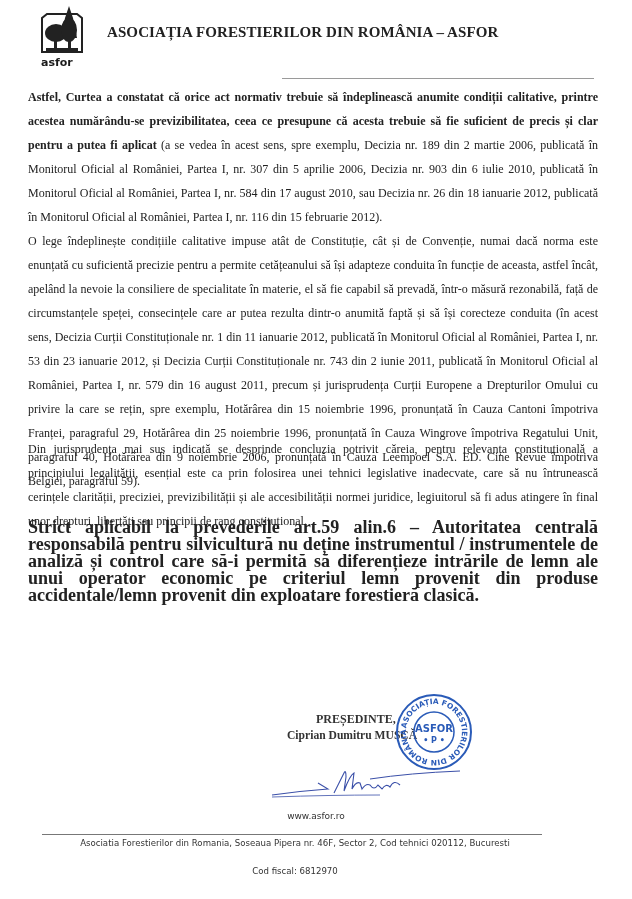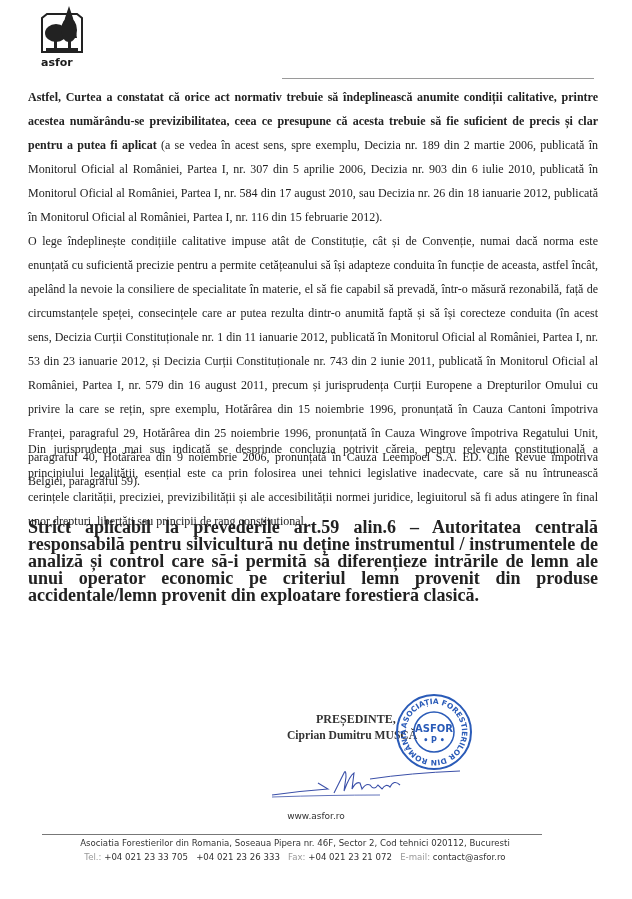--- a/index.html
+++ b/index.html
@@ -42,20 +42,21 @@
     <path d="M3 12 L3 46 L43 46 L43 12 L38 8 L8 8 Z" fill="none" stroke="#222" stroke-width="2"></path>
     <path d="M7 14 L7 44 L39 44 L39 14 Z" fill="#fff"></path>
     <polygon points="30,0 26,12 24,22 22,30 27,32 38,32 36,22 34,12" fill="#222"></polygon>
     <ellipse cx="17" cy="27" rx="11" ry="9" fill="#222"></ellipse>
     <ellipse cx="30" cy="24" rx="8" ry="12" fill="#222"></ellipse>
     <rect x="15" y="33" width="3" height="11" fill="#222"></rect>
     <rect x="29" y="33" width="3" height="11" fill="#222"></rect>
     <rect x="7" y="42" width="32" height="3" fill="#222"></rect>
   </svg>
   <div class="logo-word">asfor</div>
+  <div class="org-title">ASOCIAȚIA FORESTIERILOR DIN ROMÂNIA – ASFOR</div>
   <div class="header-rule"></div>
 
   <div class="body-text p1">
     <p><span class="b">Astfel, Curtea a constatat că orice act normativ trebuie să îndeplinească anumite condiții calitative, printre acestea numărându-se previzibilitatea, ceea ce presupune că acesta trebuie să fie suficient de precis și clar pentru a putea fi aplicat</span><span> (a se vedea în acest sens, spre exemplu, Decizia nr. 189 din 2 martie 2006, publicată în Monitorul Oficial al României, Partea I, nr. 307 din 5 aprilie 2006, Decizia nr. 903 din 6 iulie 2010, publicată în Monitorul Oficial al României, Partea I, nr. 584 din 17 august 2010, sau Decizia nr. 26 din 18 ianuarie 2012, publicată în Monitorul Oficial al României, Partea I, nr. 116 din 15 februarie 2012).</span></p>
   </div>
   <div class="body-text p2">
     <p>O lege îndeplinește condițiile calitative impuse atât de Constituție, cât și de Convenție, numai dacă norma este enunțată cu suficientă precizie pentru a permite cetățeanului să își adapteze conduita în funcție de aceasta, astfel încât, apelând la nevoie la consiliere de specialitate în materie, el să fie capabil să prevadă, într-o măsură rezonabilă, față de circumstanțele speței, consecințele care ar putea rezulta dintr-o anumită faptă și să își corecteze conduita (în acest sens, Decizia Curții Constituționale nr. 1 din 11 ianuarie 2012, publicată în Monitorul Oficial al României, Partea I, nr. 53 din 23 ianuarie 2012, și Decizia Curții Constituționale nr. 743 din 2 iunie 2011, publicată în Monitorul Oficial al României, Partea I, nr. 579 din 16 august 2011, precum și jurisprudența Curții Europene a Drepturilor Omului cu privire la care se rețin, spre exemplu, Hotărârea din 15 noiembrie 1996, pronunțată în Cauza Cantoni împotriva Franței, paragraful 29, Hotărârea din 25 noiembrie 1996, pronunțată în Cauza Wingrove împotriva Regatului Unit, paragraful 40, Hotărârea din 9 noiembrie 2006, pronunțată în Cauza Leempoel S.A. ED. Cine Revue împotriva Belgiei, paragraful 59).</p>
   </div>
   <div class="body-text p3">
     <p>Din jurisprudența mai sus indicată se desprinde concluzia potrivit căreia, pentru relevanța constituțională a principiului legalității, esențial este ca prin folosirea unei tehnici legislative inadecvate, care să nu întrunească cerințele clarității, preciziei, previzibilității și ale accesibilității normei juridice, legiuitorul să fi adus atingere în final unor drepturi, libertăți sau principii de rang constituțional.</p>
@@ -83,23 +84,15 @@
   <svg class="sig" viewBox="0 0 200 35">
     <path d="M2 30 Q30 26 58 24 L48 18" fill="none" stroke="#3a4fa8" stroke-width="1.1"></path>
     <path d="M64 28 L74 8 Q76 4 76 12 L74 26 Q80 10 84 8 L82 24 Q86 16 90 18 L92 24 Q96 18 100 20 Q104 26 108 20 L112 24 Q116 18 120 22 Q124 14 130 20" fill="none" stroke="#3a4fa8" stroke-width="1.1"></path>
     <path d="M100 14 Q140 8 190 6" fill="none" stroke="#3a4fa8" stroke-width="1"></path>
     <path d="M2 32 Q60 30 110 30" fill="none" stroke="#3a4fa8" stroke-width="0.8"></path>
   </svg>
 
   <div class="website">www.asfor.ro</div>
   <div class="footer-rule"></div>
   <div class="footer-line f1">Asociatia Forestierilor din Romania, Soseaua Pipera nr. 46F, Sector 2, Cod tehnici 020112, Bucuresti</div>
-  <div class="footer-line f2">
-    <span class="lbl">Tel.:</span>
-    <span>+04 021 23 33 705</span>&nbsp;&nbsp;
-    <span>+04 021 23 26 333</span>&nbsp;&nbsp;
-    <span class="lbl">Fax:</span>
-    <span>+04 021 23 21 072</span>&nbsp;&nbsp;
-    <span class="lbl">E-mail:</span>
-    <span>contact@asfor.ro</span>
-  </div>
+  <div class="footer-line f3">Cod fiscal: 6812970</div>
 
 </div>
 
 </body></html>

